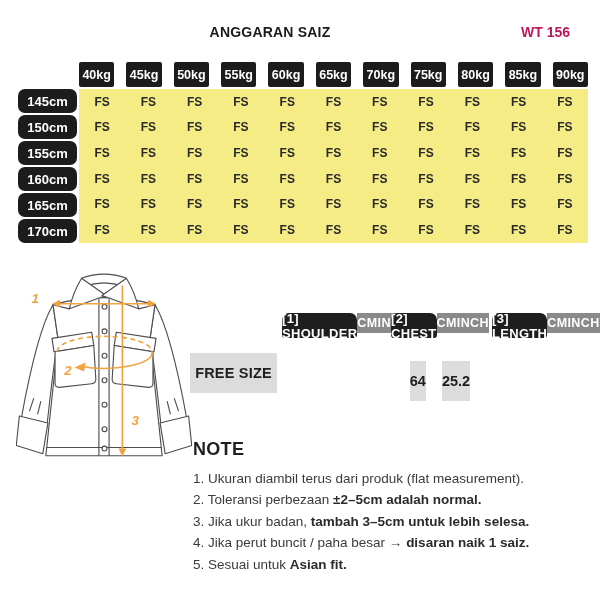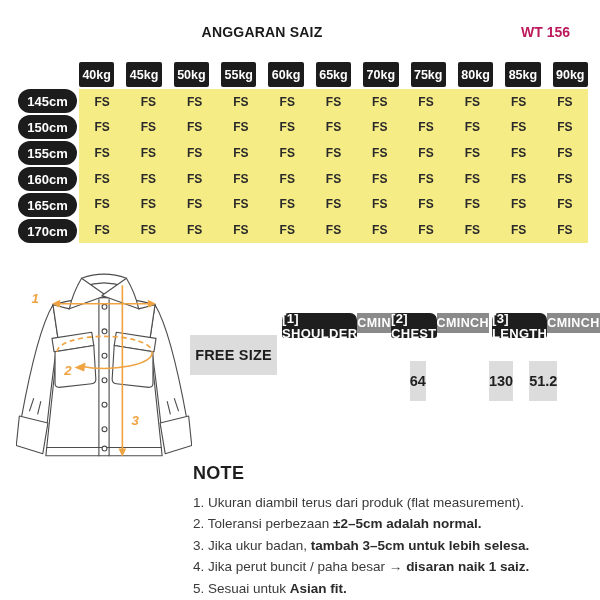--- a/index.html
+++ b/index.html
@@ -4,59 +4,59 @@
 <style>
   * { margin:0; padding:0; box-sizing:border-box; }
   html,body { background:#ffffff; }
   .canvas {
     position:relative; width:600px; height:600px; background:#ffffff;
     font-family:"Liberation Sans", sans-serif; overflow:hidden; color:#222;
   }
 
   
   .page-title {
-    position:absolute; top:24px; left:0; width:524px; text-align:center;
+    position:absolute; top:24px; left:8px; width:524px; text-align:center;
     font-size:14px; font-weight:bold; letter-spacing:.2px; color:#1a1a1a;
   }
   .page-code {
     position:absolute; top:24px; right:30px;
     font-size:14px; font-weight:bold; color:#be185d;
   }
 
   
   .size-grid { position:absolute; left:18px; top:62px; width:570px; }
   .kg-row { display:flex; gap:12px; margin-left:61px; width:509px; height:25px; }
   .cell-kg {
     flex:1; background:#1c1c1c; color:#ffffff; border-radius:2px;
     display:flex; align-items:center; justify-content:center;
     font-size:12.5px; font-weight:bold;
   }
   .grid-body { display:flex; margin-top:2px; }
   .height-col { display:flex; flex-direction:column; gap:2px; width:59px; height:154px; }
   .cell-cm {
-    flex:1; background:#1c1c1c; color:#ffffff; border-radius:12px;
+    flex:1; background:#1c1c1c; color:#ffffff; border-radius:7px;
     display:flex; align-items:center; justify-content:center;
     font-size:13px; font-weight:bold;
   }
   .fs-block {
     margin-left:2px; width:509px; height:154px; background:#f6ec86;
     display:grid; grid-template-columns:repeat(11,1fr); grid-auto-rows:1fr;
   }
   .fs-cell {
     display:flex; align-items:center; justify-content:center;
     font-size:12px; font-weight:bold; color:#2a2a2a;
   }
 
   
   .shirt-wrap { position:absolute; left:16px; top:266px; width:176px; height:204px; }
 
   
   .mt { position:absolute; left:190px; top:313px; display:flex; gap:5px; }
   .mt-label {
-    width:87px; height:40px; margin-top:22px; background:#dcdcdc;
+    width:87px; height:40px; margin-top:40px; background:#dcdcdc;
     display:flex; align-items:center; justify-content:center;
     font-size:14.5px; font-weight:bold; color:#1e1e1e; letter-spacing:.2px;
   }
   .mt-group { display:flex; flex-direction:row; }
   .mt-pill {
     height:25px; background:#1e1e1e; color:#ffffff; border-radius:7px 7px 3px 3px;
     display:flex; align-items:center; justify-content:center;
     font-size:13px; font-weight:bold; letter-spacing:.3px; position:relative; z-index:2;
   }
   .mt-units { height:20px; background:#8a8a8a; display:flex; }
@@ -64,21 +64,21 @@
     flex:1; display:flex; align-items:center; justify-content:center;
     color:#ffffff; font-size:12.5px; font-weight:bold; letter-spacing:.4px;
   }
   .mt-vals { height:40px; display:flex; gap:16px;margin-top:48px; }
   .mt-vals .val {
     flex:1; background:#dcdcdc; display:flex; align-items:center; justify-content:center;
     font-size:14.5px; font-weight:bold; color:#1e1e1e;
   }
 
   
-  .note { position:absolute; left:193px; top:463px; width:400px; }
+  .note { position:absolute; left:193px; top:439px; width:400px; }
   .note-title { font-size:18px; font-weight:bold; color:#1e1e1e; letter-spacing:.3px; margin-bottom:8px; }
   .note-item { font-size:13.5px; color:#3a3a3a; line-height:21.4px; }
   .note-item b { color:#2b2b2b; }
 </style>
 </head>
 <body>
 
 <div class="canvas">
 
   <div class="page-title">ANGGARAN SAIZ</div>
@@ -240,31 +240,28 @@
     <div class="mt-label">FREE SIZE</div>
 
   <div class="mt-group" style="width: 104px;">
         <div class="mt-pill">[1] SHOULDER</div>
         <div class="mt-units">
           <span>CM</span>
           <span>INCH</span>
         </div>
         <div class="mt-vals">
           <div class="val">64</div>
+          <div class="val">25.2</div>
         </div>
       </div>
       <div class="mt-group" style="width: 96px;">
         <div class="mt-pill">[2] CHEST</div>
         <div class="mt-units">
           <span>CM</span>
           <span>INCH</span>
-        </div>
-        <div class="mt-vals">
-          <div class="val">130</div>
-          <div class="val">51.2</div>
         </div>
       </div>
       <div class="mt-group" style="width: 113px;">
         <div class="mt-pill">[3] LENGTH</div>
         <div class="mt-units">
           <span>CM</span>
           <span>INCH</span>
         </div>
         <div class="mt-vals">
           <div class="val">24.0</div>

